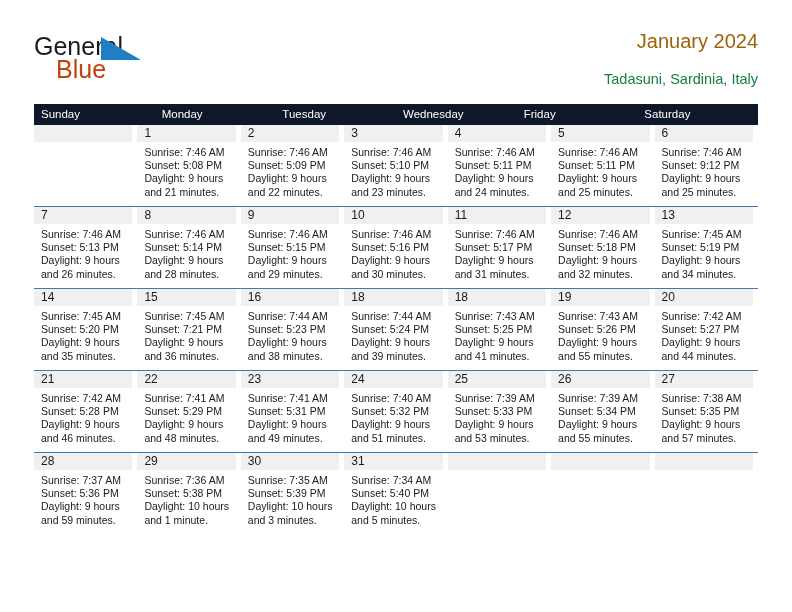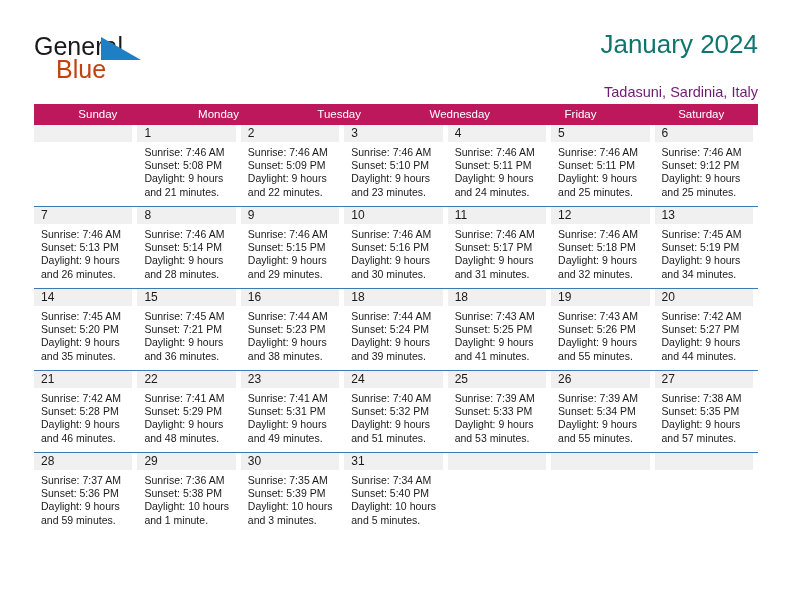--- a/index.html
+++ b/index.html
@@ -69,46 +69,45 @@
     line-height: 1;
   }
 
   .titles {
     position: absolute;
     right: 0;
     top: 0;
     text-align: right;
   }
   .cal-title {
-    font-size: 26px;
-    color: #0f766e;
+    font-size: 20px;
+    color: #a16207;
     line-height: 1.15;
     white-space: nowrap;
   }
   .cal-subtitle {
     font-size: 14.5px;
-    color: #701a75;
-    margin-top: 24px;
+    color: #15803d;
+    margin-top: 18px;
     line-height: 1.2;
     white-space: nowrap;
   }
 
   
   .calendar {
     position: absolute;
     left: 34px;
     top: 104px;
     width: 724px;
   }
 
   .weekday-row {
     display: flex;
-    background: #be185d;
+    background: #0f172a;
     height: 21px;
-    text-align: center;
   }
   .weekday {
     flex: 1 1 0;
     color: #ffffff;
     font-size: 11.5px;
     line-height: 21px;
     padding-left: 7px;
     box-sizing: border-box;
     white-space: nowrap;
     overflow: hidden;

